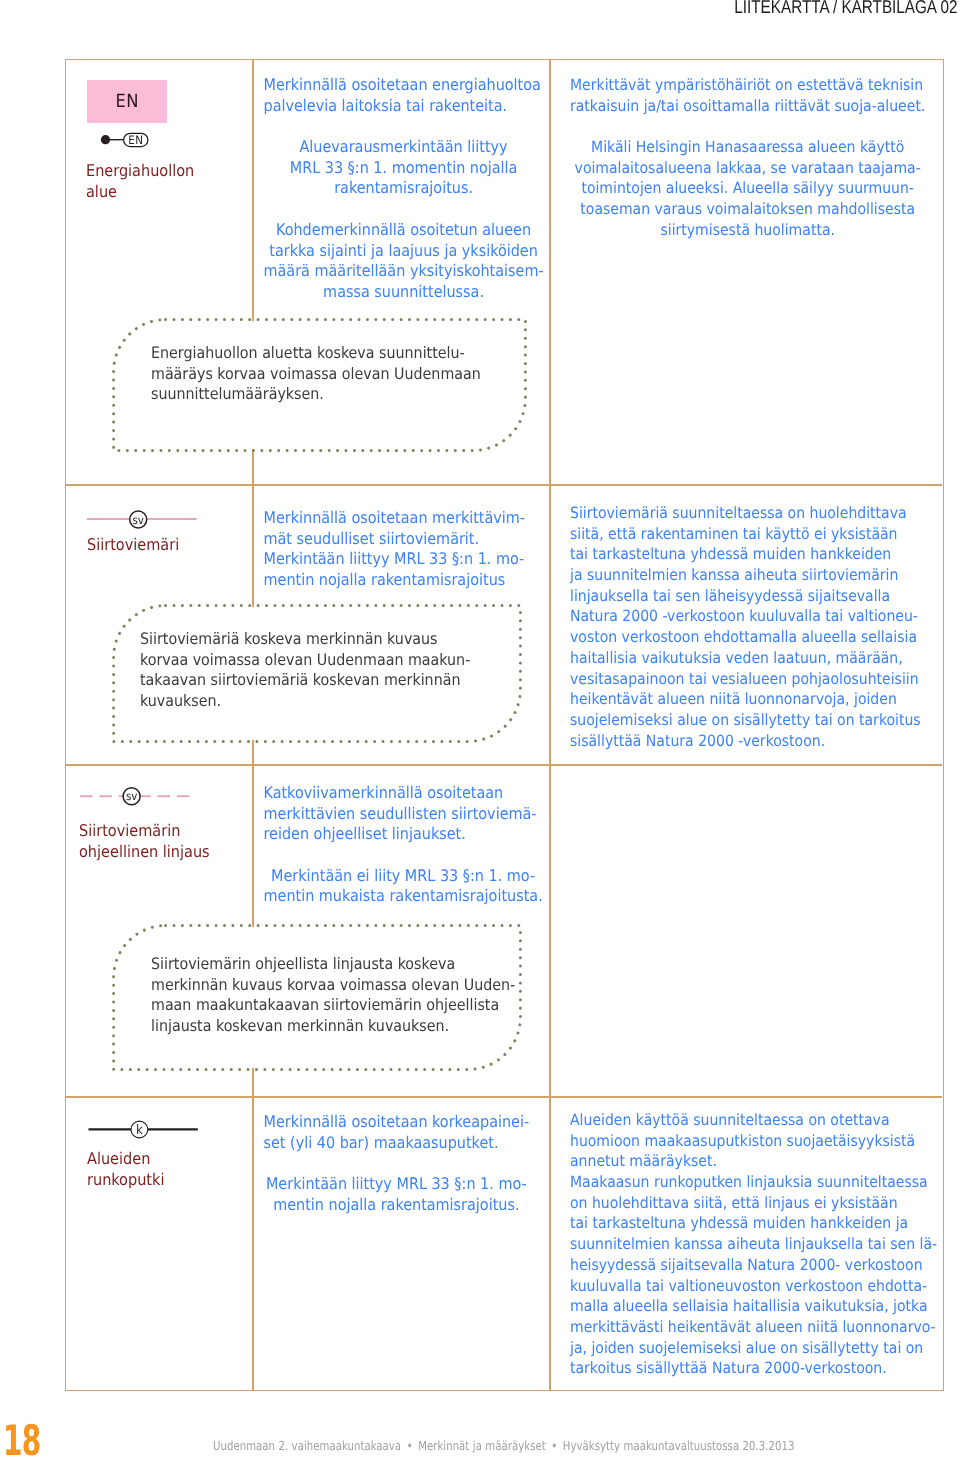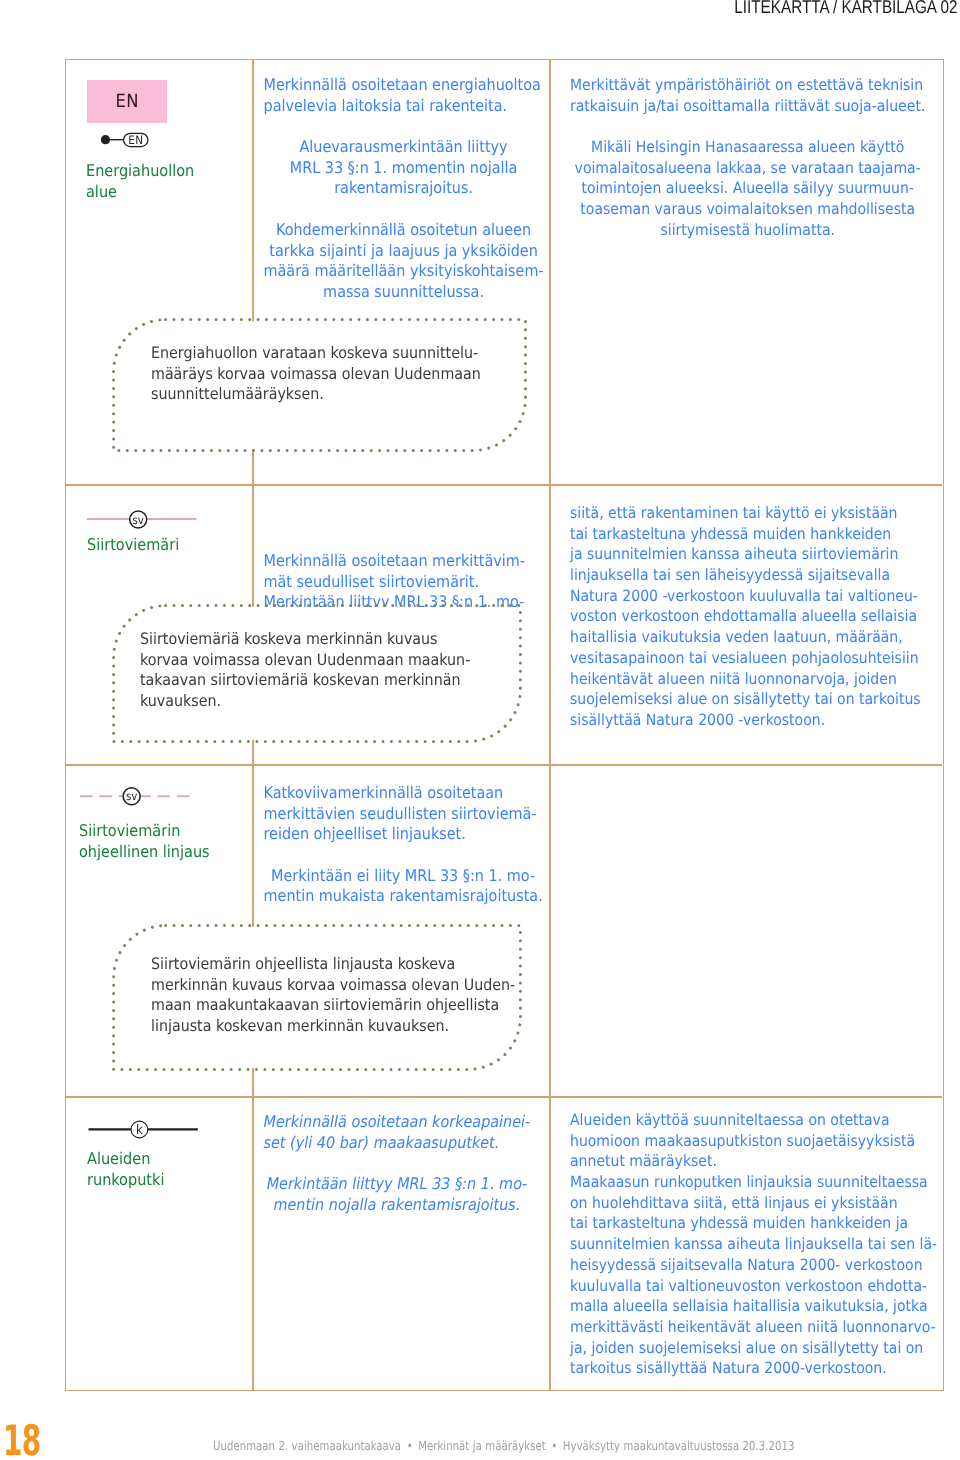--- a/index.html
+++ b/index.html
@@ -39,21 +39,21 @@
   .callout > svg{position:absolute;left:0;top:0;overflow:visible;}
   .callout .ct{position:absolute;color:#3b3b3b;font-size:15.85px;white-space:nowrap;}
   .calbg{position:absolute;left:3px;top:3px;right:3px;bottom:3px;background:#fff;
           border-radius:50px 0 50px 0;}
 
   
   .pgnum{position:absolute;left:3px;top:1420px;color:#F6941E;
          font-family:"DejaVu Sans",sans-serif;font-weight:bold;font-size:42px;
          line-height:42px;letter-spacing:-1px;
          transform:scaleX(0.74);transform-origin:0 50%;}
-  .legend{position:absolute;color:#15803d;font-size:16.1px;white-space:nowrap;}
+  .legend{position:absolute;color:#7f1d1d;font-size:16.1px;white-space:nowrap;}
   .legend .ln{height:20.7px;line-height:20.7px;}
   .icon{position:absolute;overflow:visible;}
   .foot{position:absolute;left:213px;top:1438px;color:#A0A0A0;font-size:12.4px;
         white-space:nowrap;letter-spacing:0.05px;word-spacing:0.2px;
         transform:scaleX(0.908);transform-origin:0 50%;}
 </style>
 </head>
 <body>
 
 <div class="page">
@@ -110,44 +110,45 @@
         <div class="ln">toaseman varaus voimalaitoksen mahdollisesta</div>
         <div class="ln">siirtymisestä huolimatta.</div>
       </div>
     </div>
   <div class="callout" style="left:112px;top:318px;width:415px;height:134px;">
     <div class="calbg"></div>
     <svg width="415" height="134" viewBox="0 0 415 134">
       <path d="M 53.6 1.6 L 413.4 1.6 L 413.4 80.4 A 52 52 0 0 1 361.4 132.4 L 1.6 132.4 L 1.6 53.6 A 52 52 0 0 1 53.6 1.6 Z" fill="none" stroke="#77885C" stroke-width="3.0" stroke-linecap="round" stroke-dasharray="0.01 8.4"></path>
     </svg>
     <div class="ct" style="left:39px;top:25px;">
-        <div class="ln">Energiahuollon varataan koskeva suunnittelu-</div>
+        <div class="ln">Energiahuollon aluetta koskeva suunnittelu-</div>
         <div class="ln">määräys korvaa voimassa olevan Uudenmaan</div>
         <div class="ln">suunnittelumääräyksen.</div>
       </div>
   </div>
 
   <svg class="icon" style="left:86px;top:508px;" width="112" height="24" viewBox="0 0 112 24">
     <line x1="0.8" y1="11" x2="110.6" y2="11" stroke="#E4A7BE" stroke-width="2.1"></line>
     <circle cx="52.2" cy="11.5" r="8.5" fill="#fff" stroke="#231f20" stroke-width="1.5"></circle>
     <text x="52.2" y="15.6" font-family="DejaVu Sans, sans-serif" font-stretch="condensed" font-size="11.4" fill="#231f20" text-anchor="middle">sv</text>
   </svg>
   <div class="legend" style="left:87px;top:535px;">
       <div class="ln">Siirtoviemäri</div>
     </div>
-  <div class="txt" style="left:263.5px;top:508px;margin-top:43px;">
+  <div class="txt" style="left:263.5px;top:508px;">
       <div class="para">
         <div class="ln">Merkinnällä osoitetaan merkittävim-</div>
         <div class="ln">mät seudulliset siirtoviemärit.</div>
         <div class="ln">Merkintään liittyy MRL 33 §:n 1. mo-</div>
         <div class="ln">mentin nojalla rakentamisrajoitus</div>
       </div>
     </div>
   <div class="txt col3" style="left:570px;top:503px;">
       <div class="para">
+        <div class="ln">Siirtoviemäriä suunniteltaessa on huolehdittava</div>
         <div class="ln">siitä, että rakentaminen tai käyttö ei yksistään</div>
         <div class="ln">tai tarkasteltuna yhdessä muiden hankkeiden</div>
         <div class="ln">ja suunnitelmien kanssa aiheuta siirtoviemärin</div>
         <div class="ln">linjauksella tai sen läheisyydessä sijaitsevalla</div>
         <div class="ln">Natura 2000 -verkostoon kuuluvalla tai valtioneu-</div>
         <div class="ln">voston verkostoon ehdottamalla alueella sellaisia</div>
         <div class="ln">haitallisia vaikutuksia veden laatuun, määrään,</div>
         <div class="ln">vesitasapainoon tai vesialueen pohjaolosuhteisiin</div>
         <div class="ln">heikentävät alueen niitä luonnonarvoja, joiden</div>
         <div class="ln">suojelemiseksi alue on sisällytetty tai on tarkoitus</div>
@@ -202,21 +203,21 @@
 
   <svg class="icon" style="left:88px;top:1118px;" width="112" height="24" viewBox="0 0 112 24">
     <line x1="0.5" y1="11.4" x2="109.8" y2="11.4" stroke="#231f20" stroke-width="2.1"></line>
     <circle cx="51.4" cy="11.5" r="8.4" fill="#fff" stroke="#231f20" stroke-width="1.15"></circle>
     <text x="51.4" y="16.1" font-family="DejaVu Sans, sans-serif" font-stretch="condensed" font-size="13.2" fill="#231f20" text-anchor="middle">k</text>
   </svg>
   <div class="legend" style="left:87px;top:1149px;">
       <div class="ln">Alueiden</div>
       <div class="ln">runkoputki</div>
     </div>
-  <div class="txt" style="left:263.5px;top:1112px;font-style:italic;">
+  <div class="txt" style="left:263.5px;top:1112px;">
       <div class="para">
         <div class="ln">Merkinnällä osoitetaan korkeapainei-</div>
         <div class="ln">set (yli 40 bar) maakaasuputket.</div>
       </div>
       <div class="para">
         <div class="ln">Merkintään liittyy MRL 33 §:n 1. mo-</div>
         <div class="ln">mentin nojalla rakentamisrajoitus.</div>
       </div>
     </div>
   <div class="txt col3" style="left:570px;top:1110px;">

